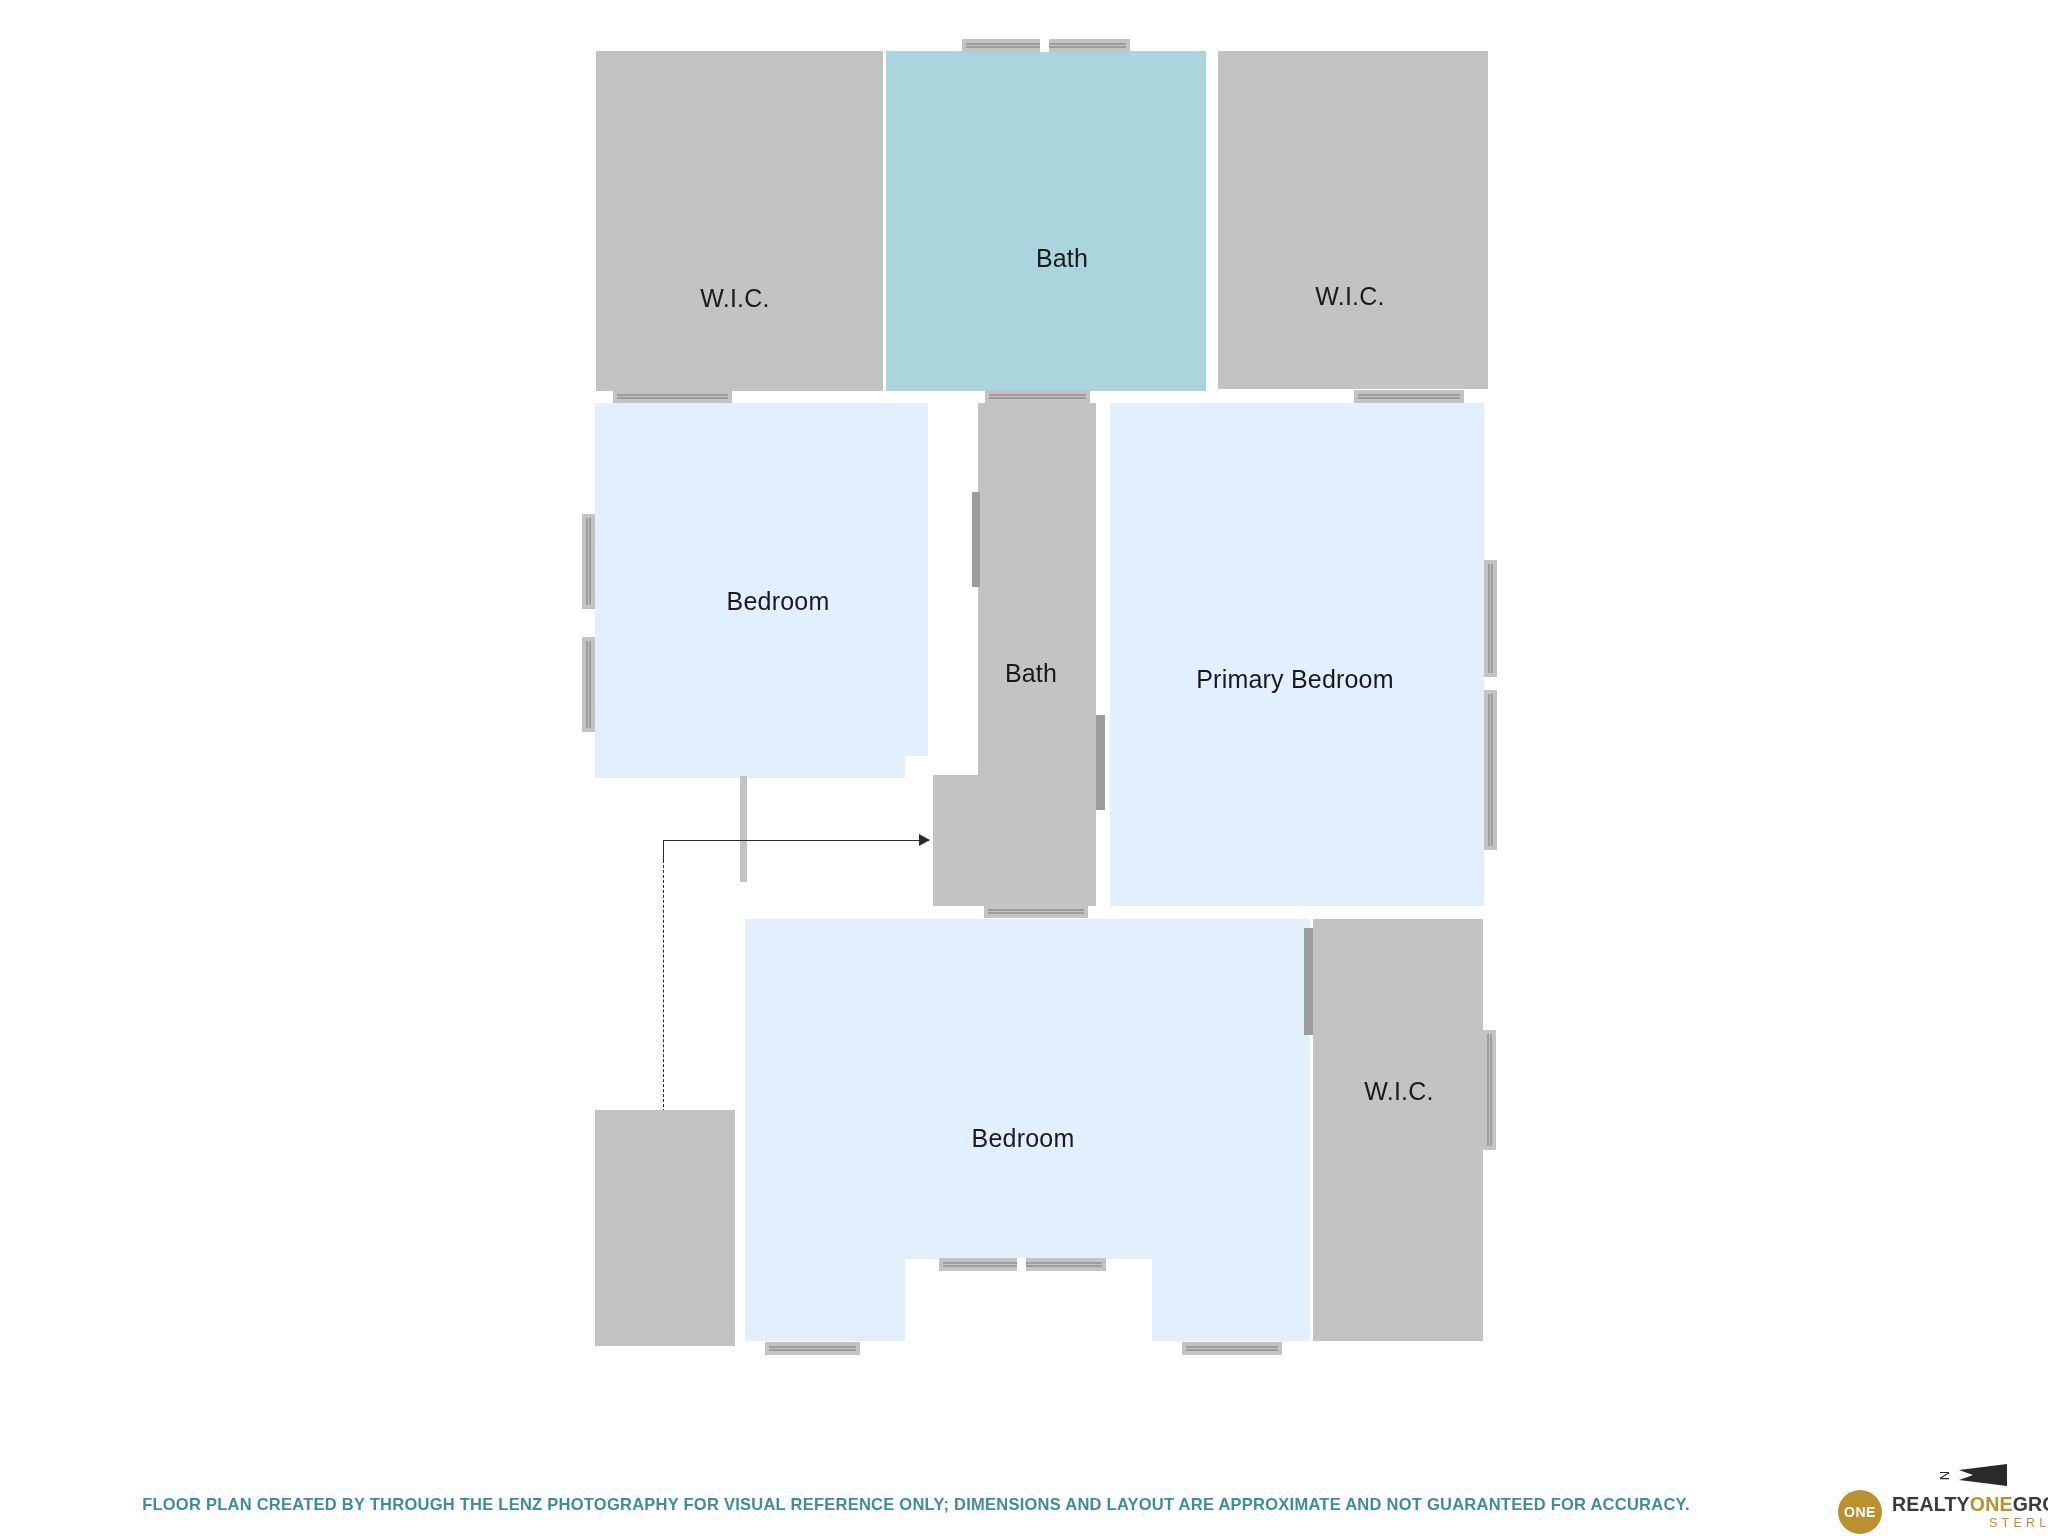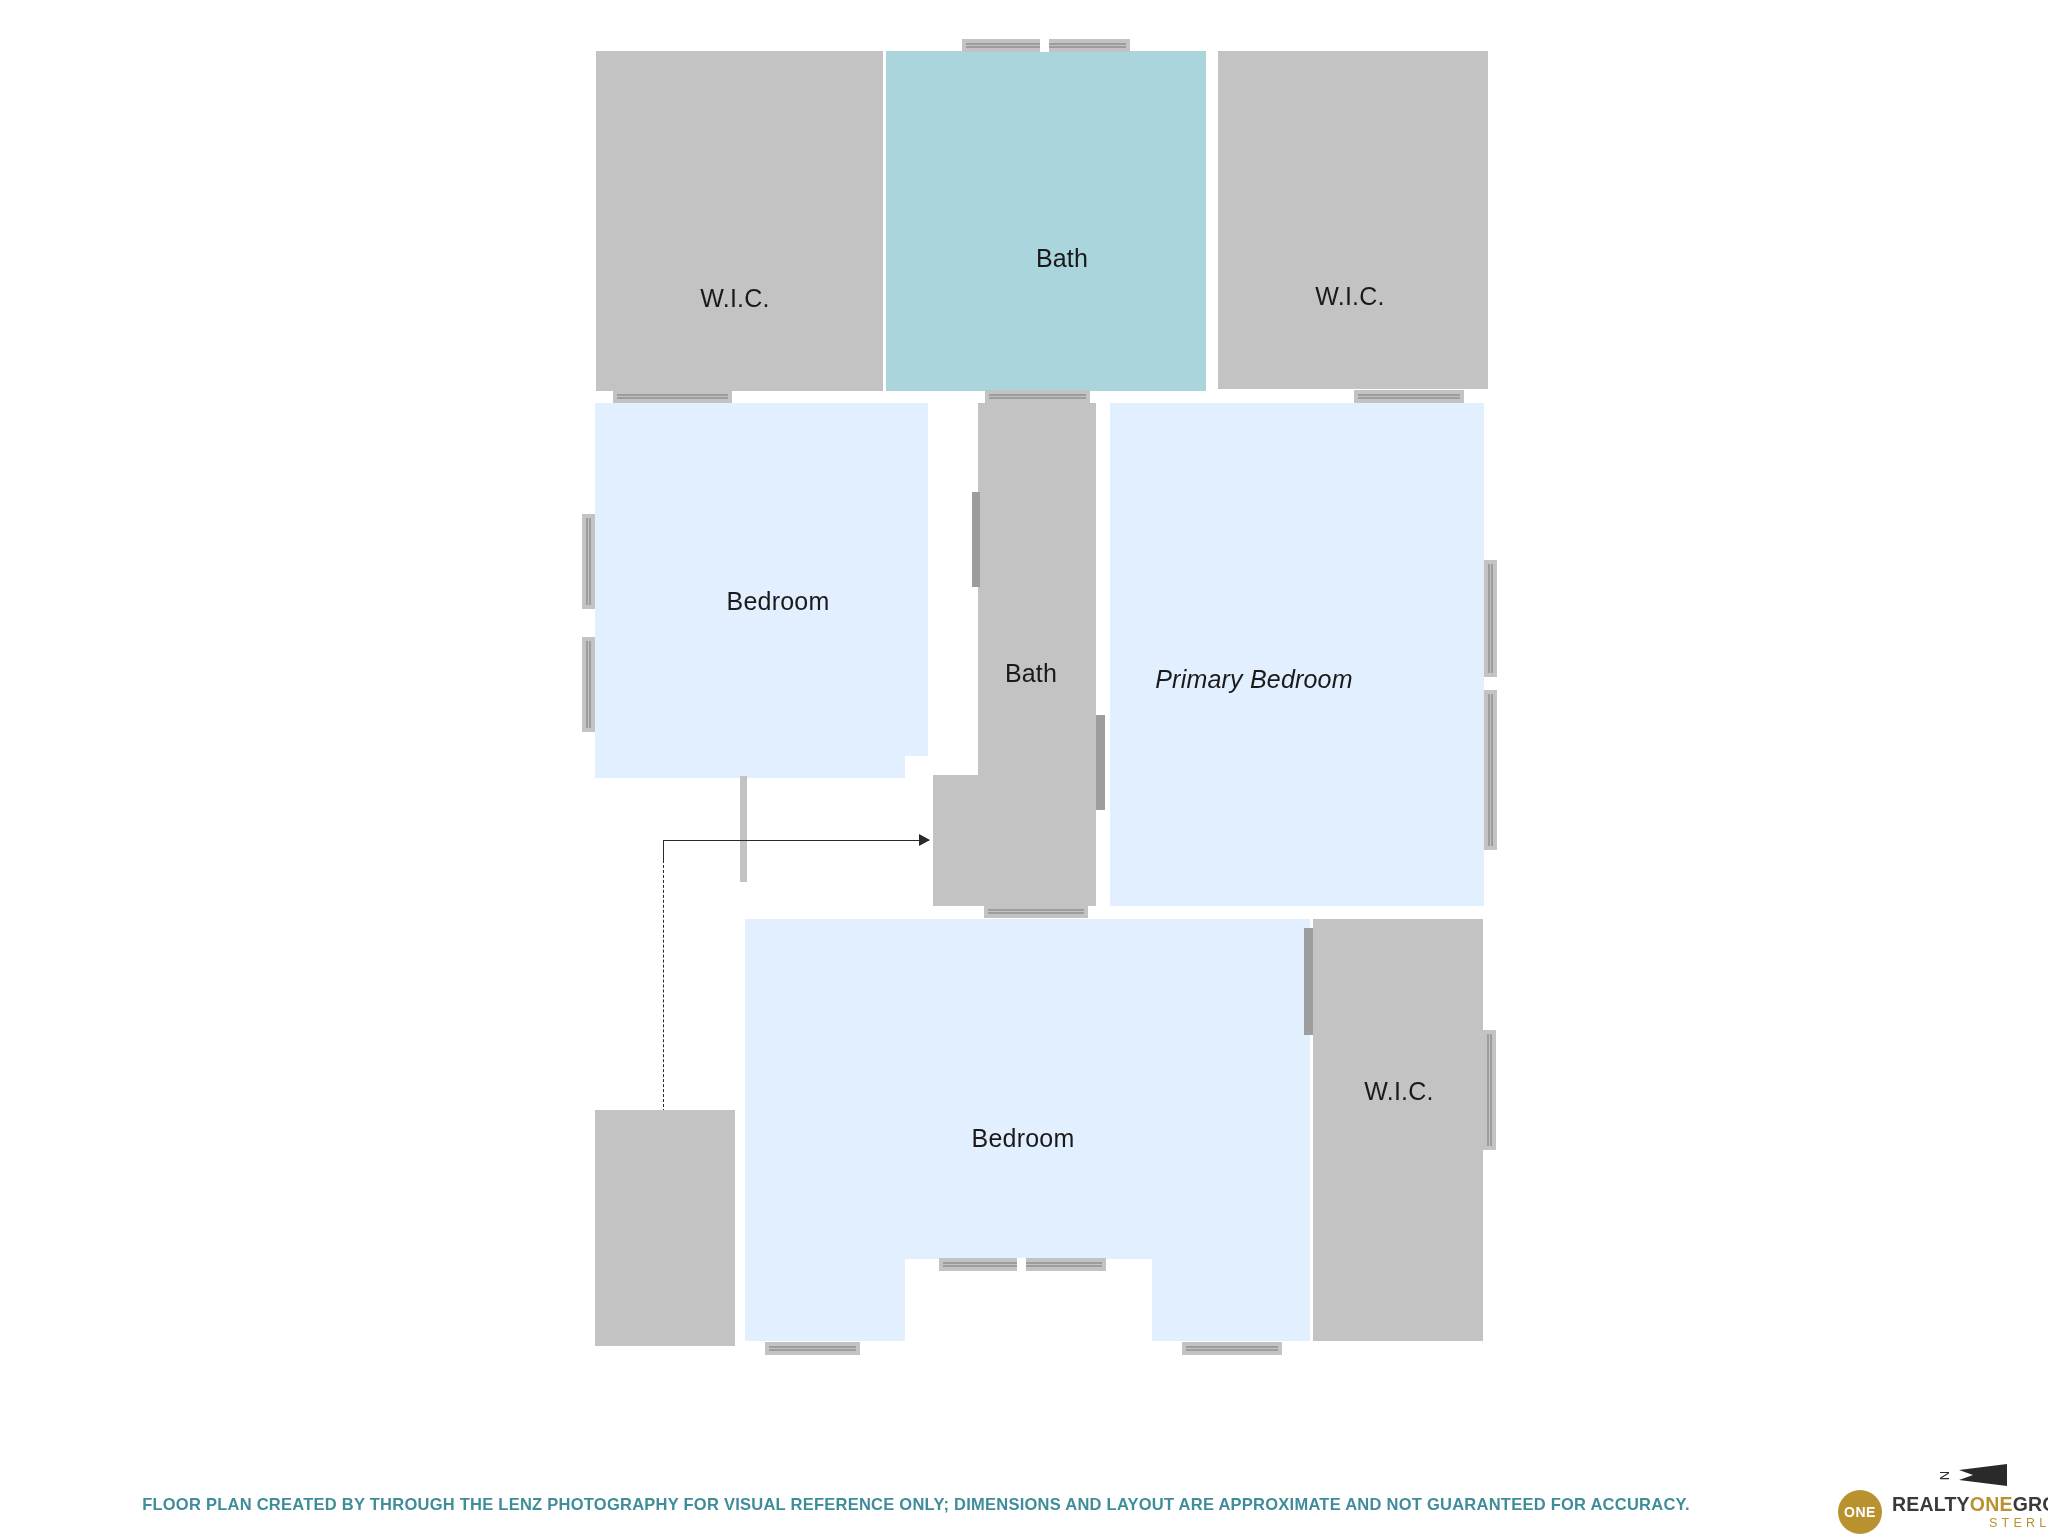--- a/index.html
+++ b/index.html
@@ -175,21 +175,21 @@
 
   <div class="room room-blue" style="left:595px; top:403px; width:333px; height:353px;"></div>
   <div class="room room-blue" style="left:595px; top:403px; width:310px; height:375px;"></div>
   <div class="room-label" style="left:778px; top:601px;">Bedroom</div>
 
   <div class="room room-gray" style="left:978px; top:403px; width:118px; height:503px;"></div>
   <div class="room room-gray" style="left:933px; top:775px; width:163px; height:131px;"></div>
   <div class="room-label" style="left:1031px; top:673px;">Bath</div>
 
   <div class="room room-blue" style="left:1110px; top:403px; width:374px; height:503px;"></div>
-  <div class="room-label" style="left:1254px; top:679px;font-style:italic;">Primary Bedroom</div>
+  <div class="room-label" style="left:1295px; top:679px;">Primary Bedroom</div>
 
   <div class="jamb v" style="left:582px; top:514px; width:13px; height:95px;"></div>
   <div class="jamb v" style="left:582px; top:637px; width:13px; height:95px;"></div>
 
   <div class="jamb v" style="left:1484px; top:560px; width:13px; height:117px;"></div>
   <div class="jamb v" style="left:1484px; top:690px; width:13px; height:160px;"></div>
 
   <div class="jamb v plain" style="left:972px; top:492px; width:8px; height:95px; background:#9d9d9d;"></div>
   <div class="jamb v plain" style="left:1096px; top:715px; width:9px; height:95px; background:#9d9d9d;"></div>
 

